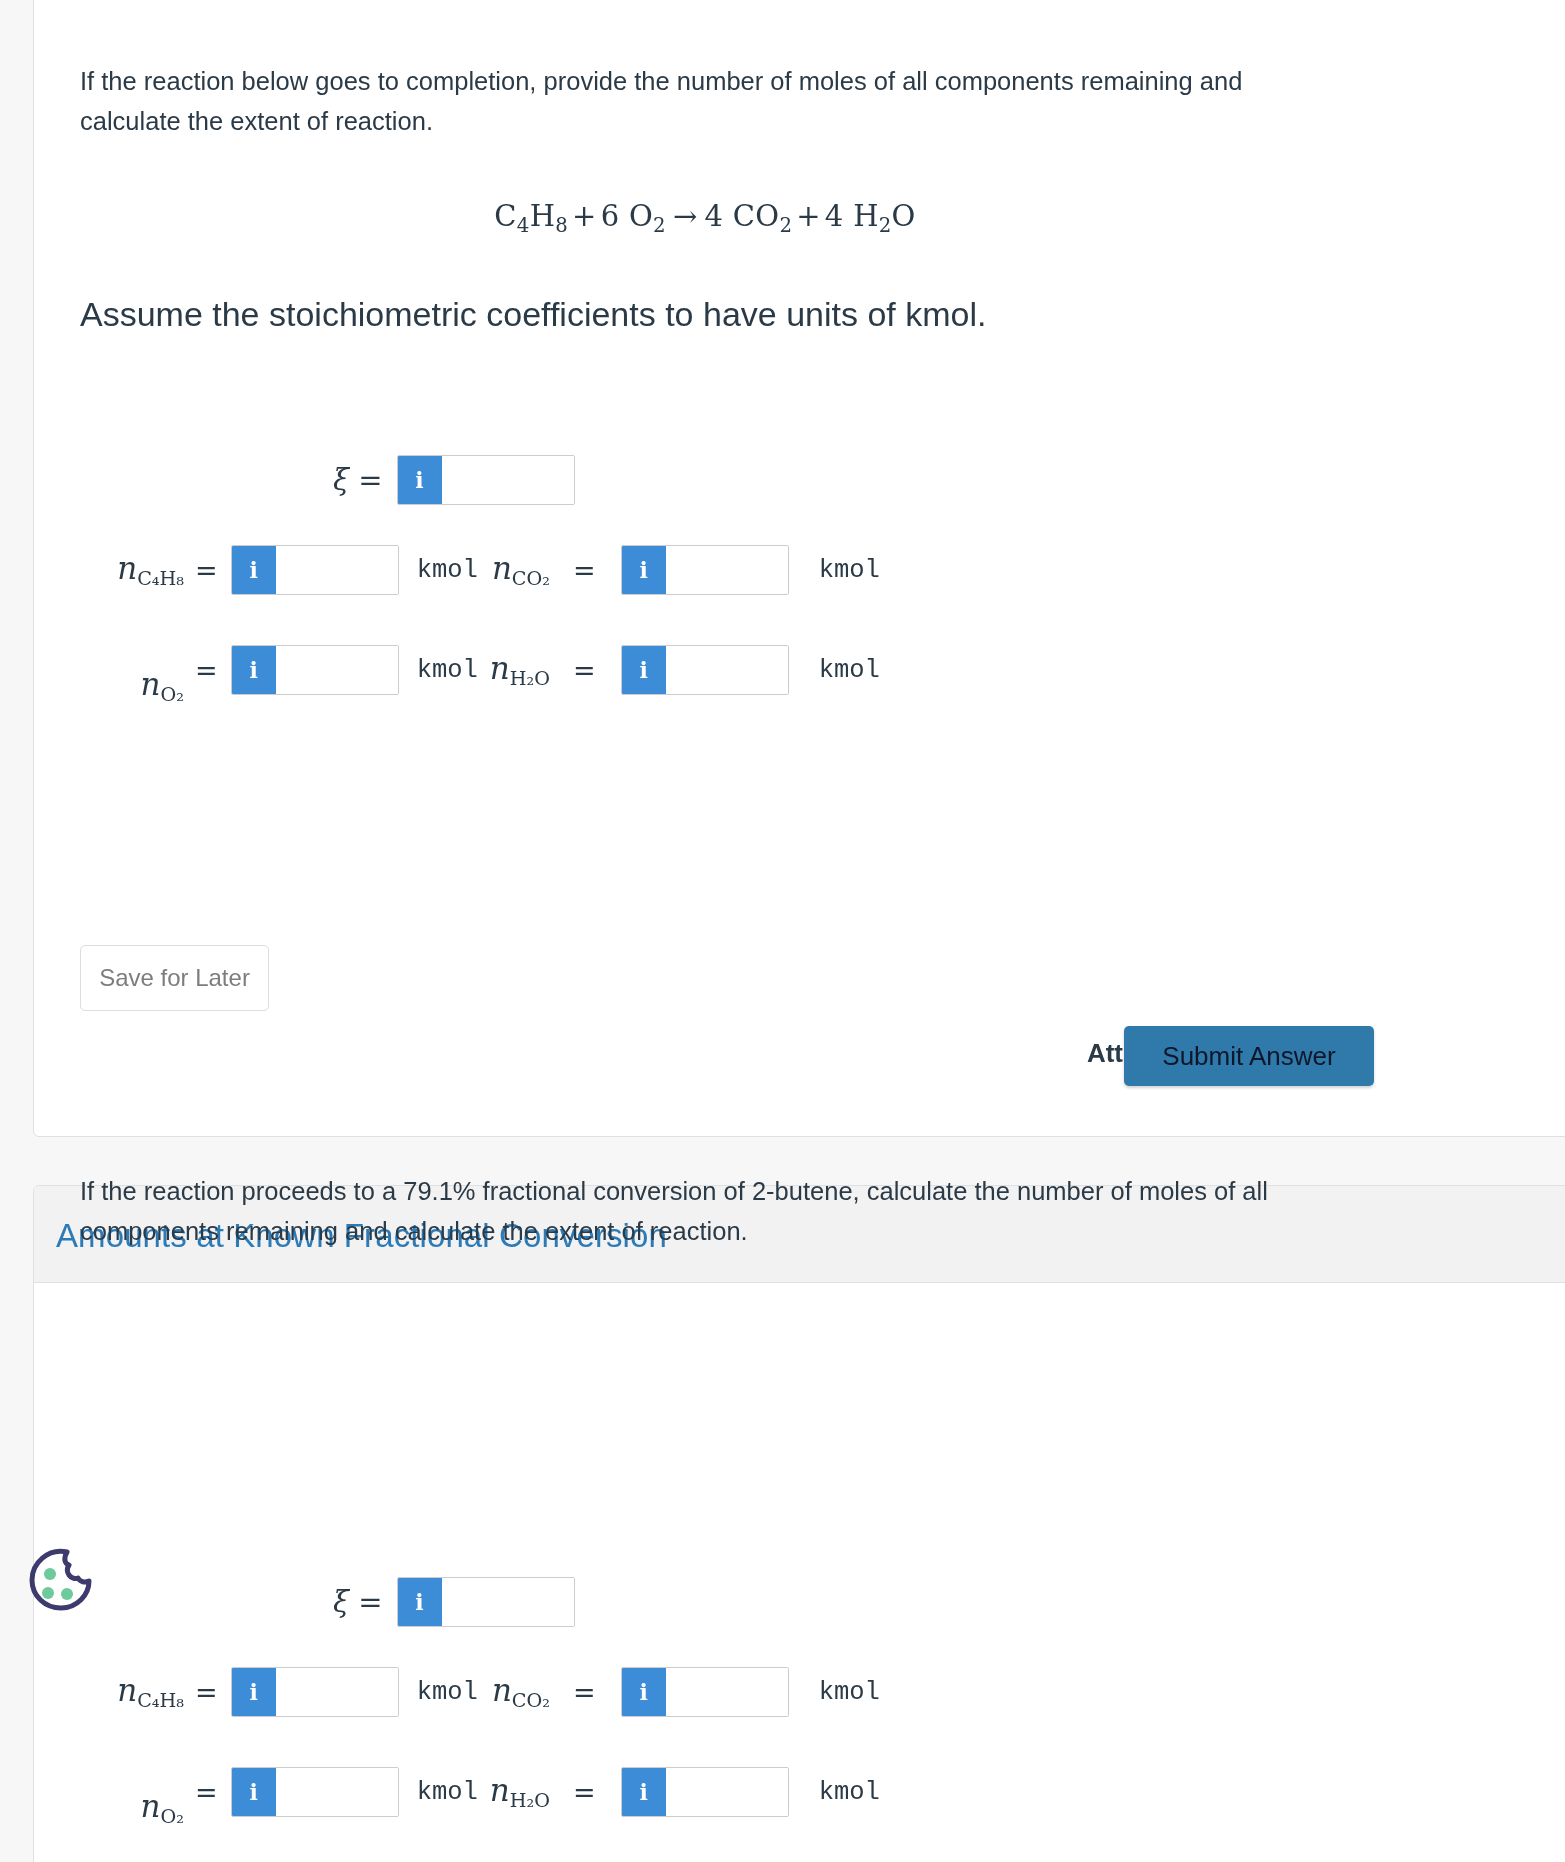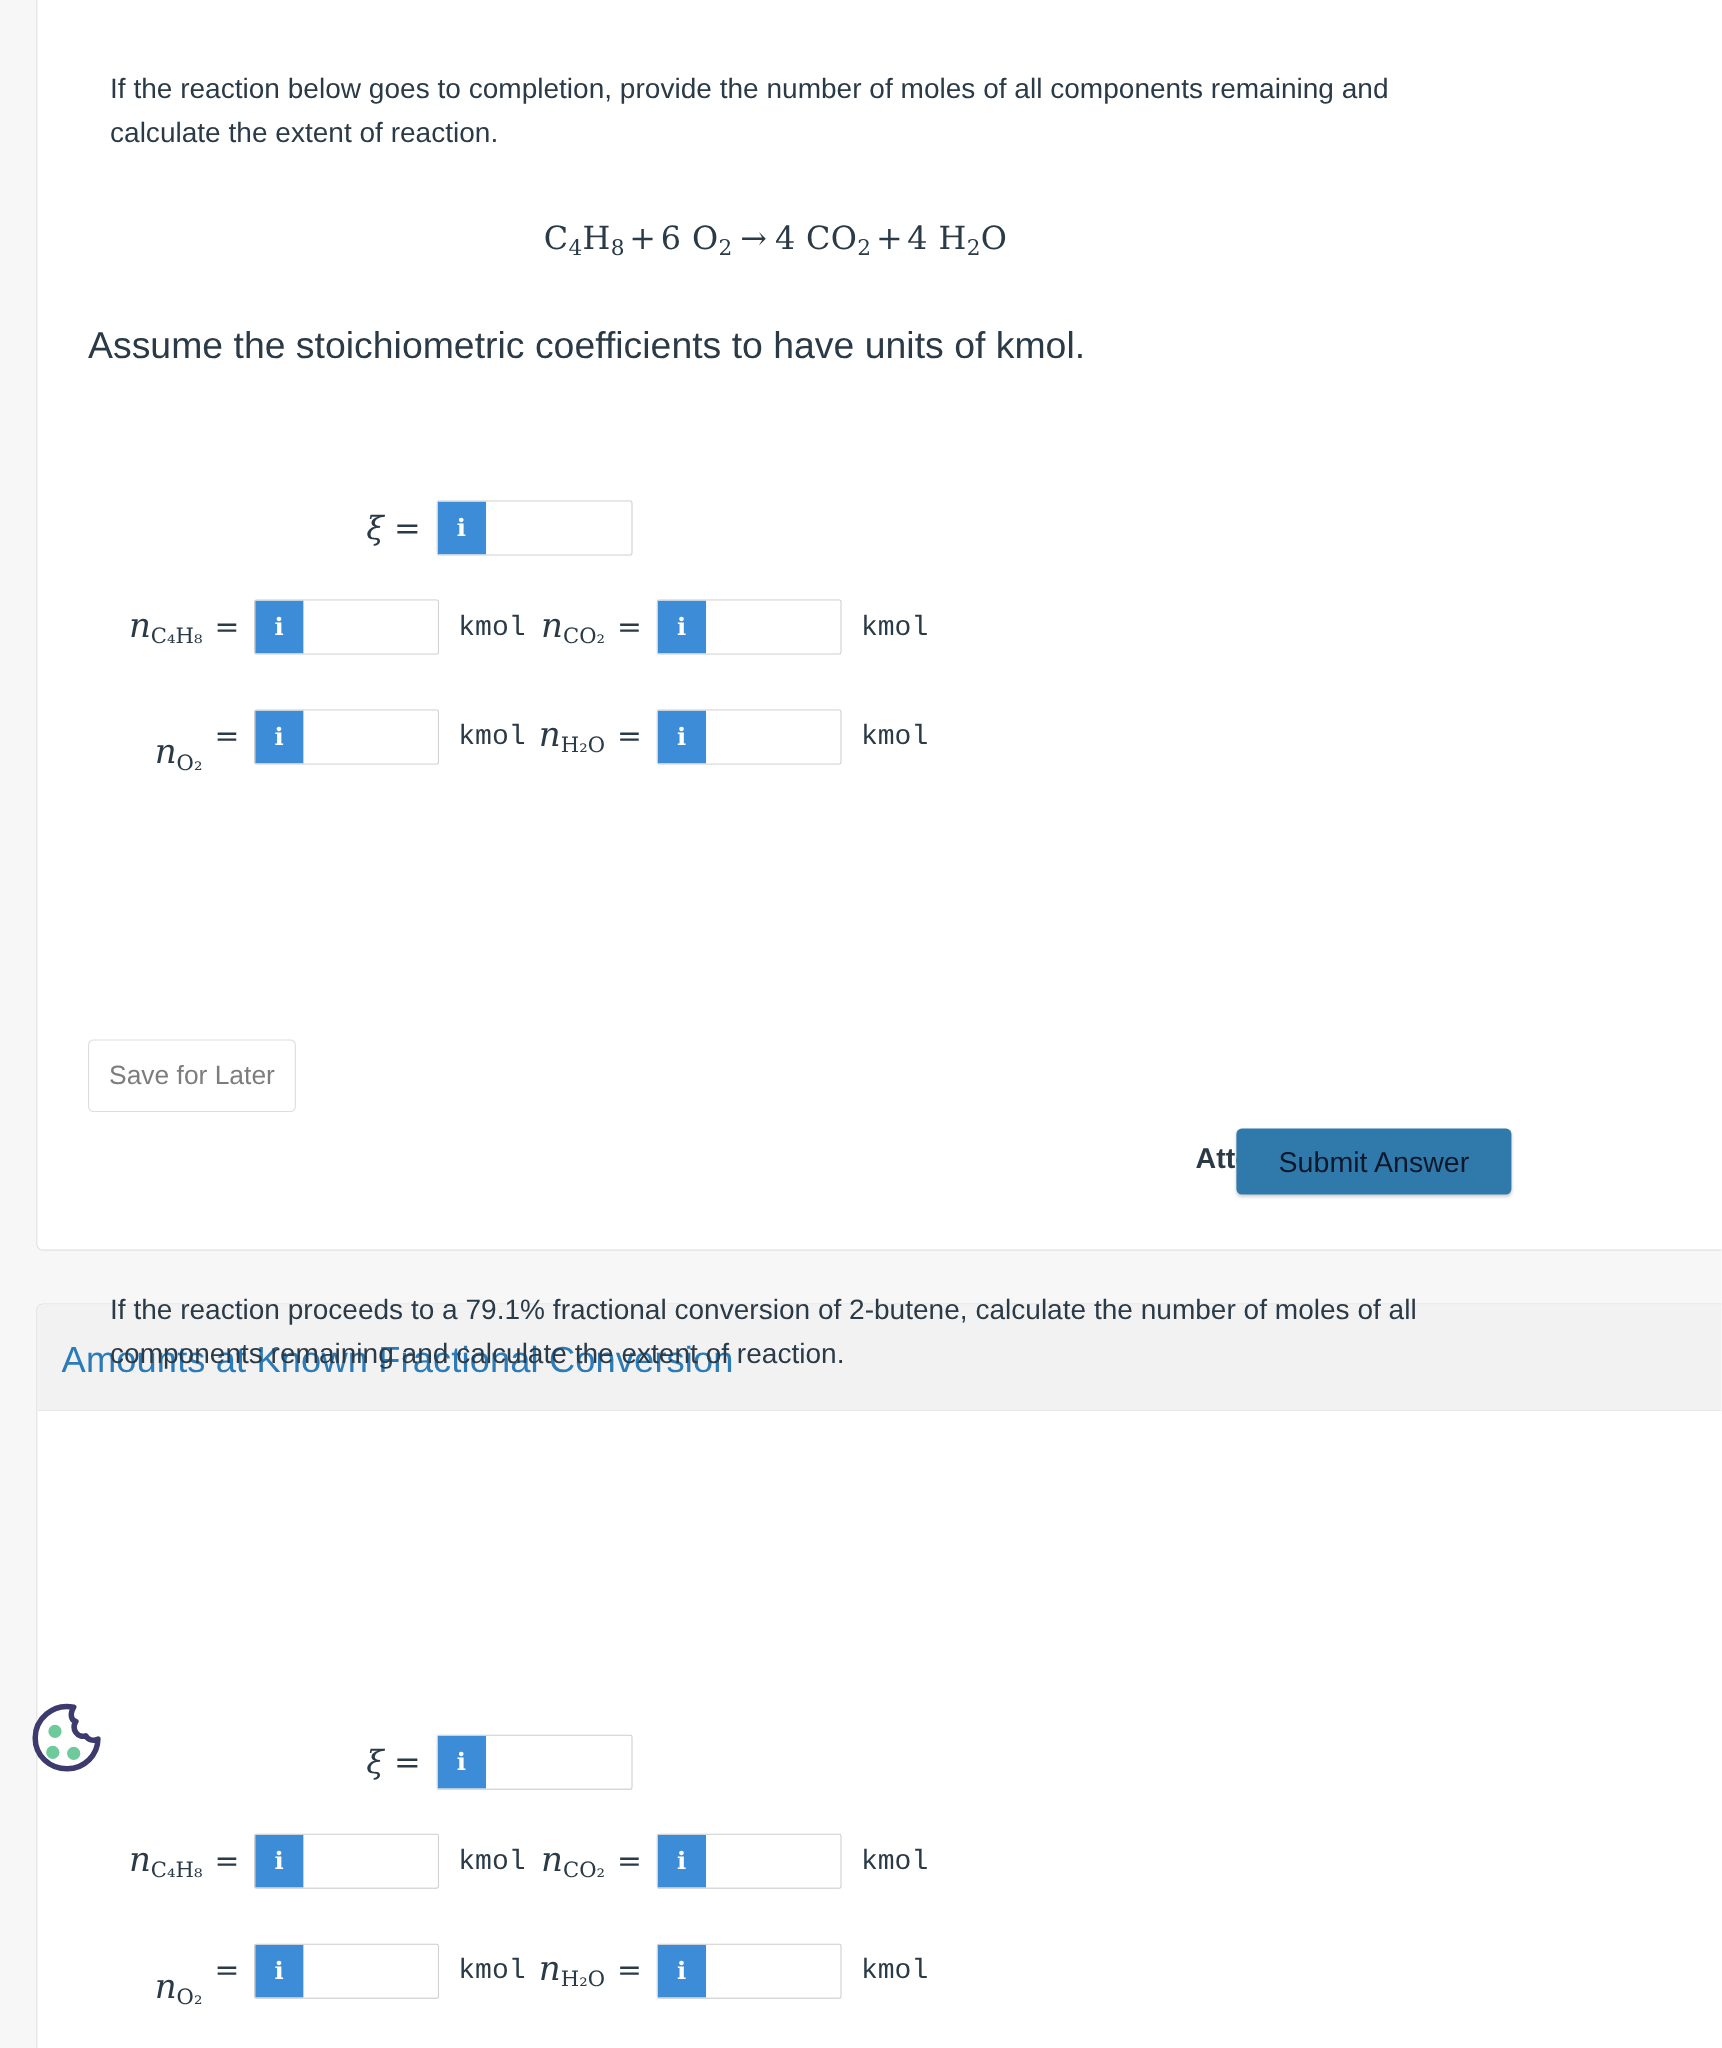--- a/index.html
+++ b/index.html
@@ -51,21 +51,20 @@
     line-height: 1.2;
   }
 
   
   .prompt {
     font-size: 25.5px;
     line-height: 1.55;
     color: #2b3a47;
     max-width: 1245px;
     font-weight: 400;
-    margin-left: 20px;
   }
   #prompt-1 {
     position: absolute;
     left: 80px;
     top: 62px;
   }
   #prompt-2 {
     position: absolute;
     left: 80px;
     top: 1172px;
@@ -193,21 +192,21 @@
     font-family: Liberation Mono, monospace;
   }
 
   #n-row-1a { left: 88px; top: 545px; }
   #n-row-1b { left: 88px; top: 635px; }
   #n-row-2a { left: 88px; top: 1667px; }
   #n-row-2b { left: 88px; top: 1757px; }
 
   .n-cell.first  { width: 390px; }
   .n-cell.second { margin-left: 0; }
-  .gap-left-1 { margin-left: 54px; }
+  .gap-left-1 { margin-left: 54px; gap: 12px; }
 
   
   .lbl-w-a { display: inline-block; width: 96px; text-align: right; }
   .lbl-w-b { display: inline-block; width: 96px; text-align: right; margin-top: 31px; }
   .lbl-w-c { display: inline-block; width: 72px; text-align: right; }
   .lbl-w-d { display: inline-block; width: 72px; text-align: right; }
 
   
   #save-for-later {
     position: absolute;

